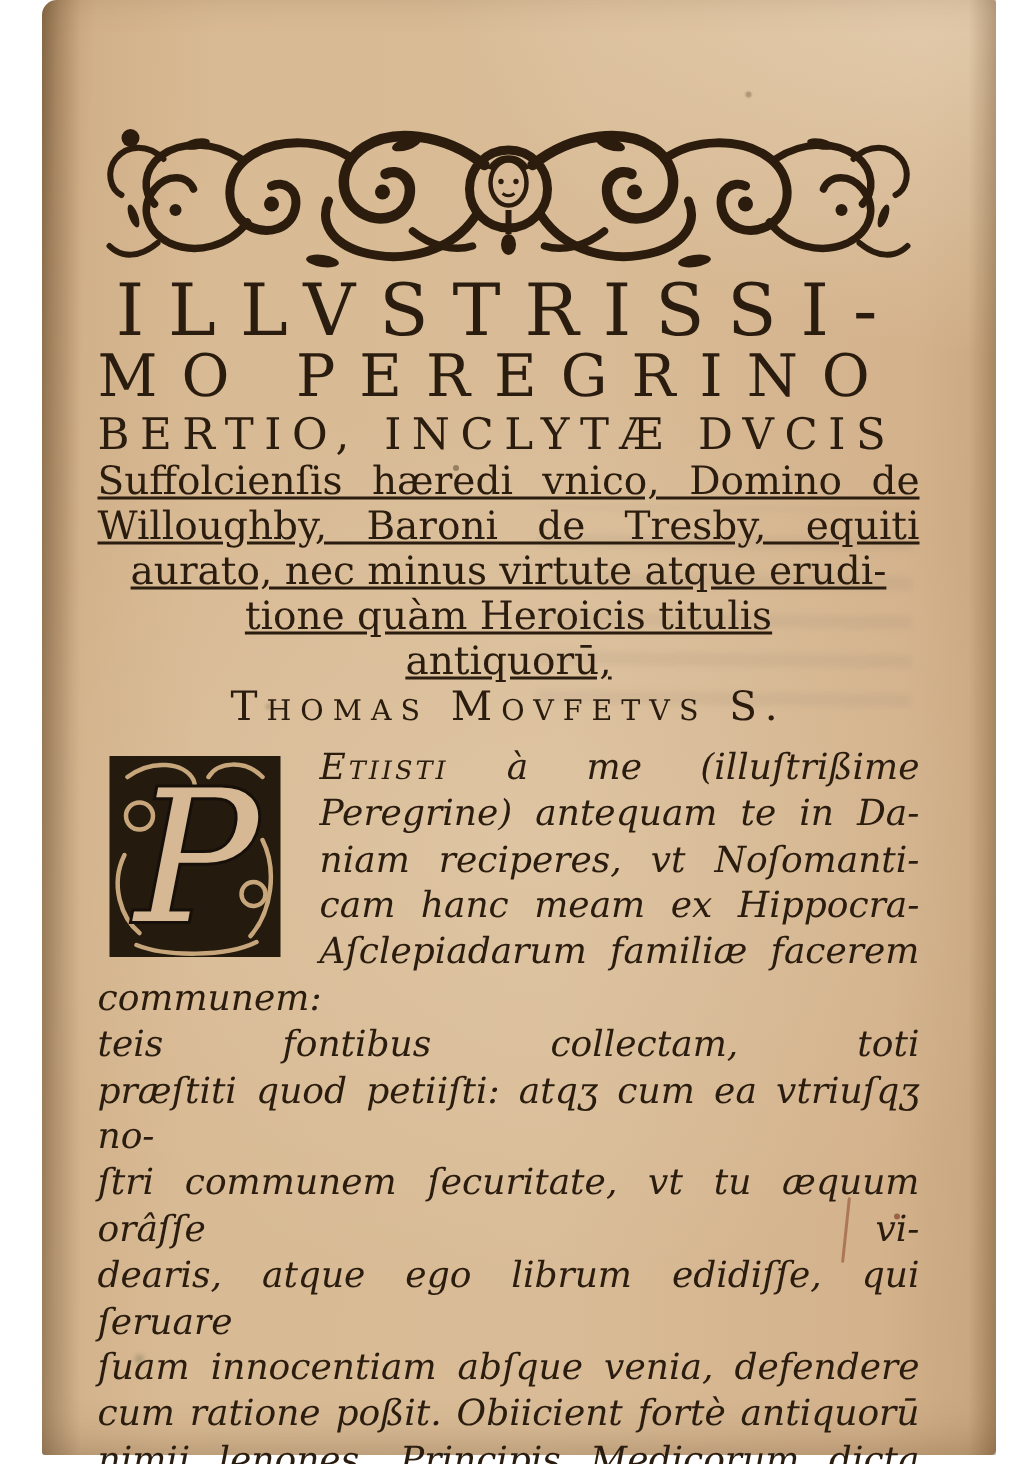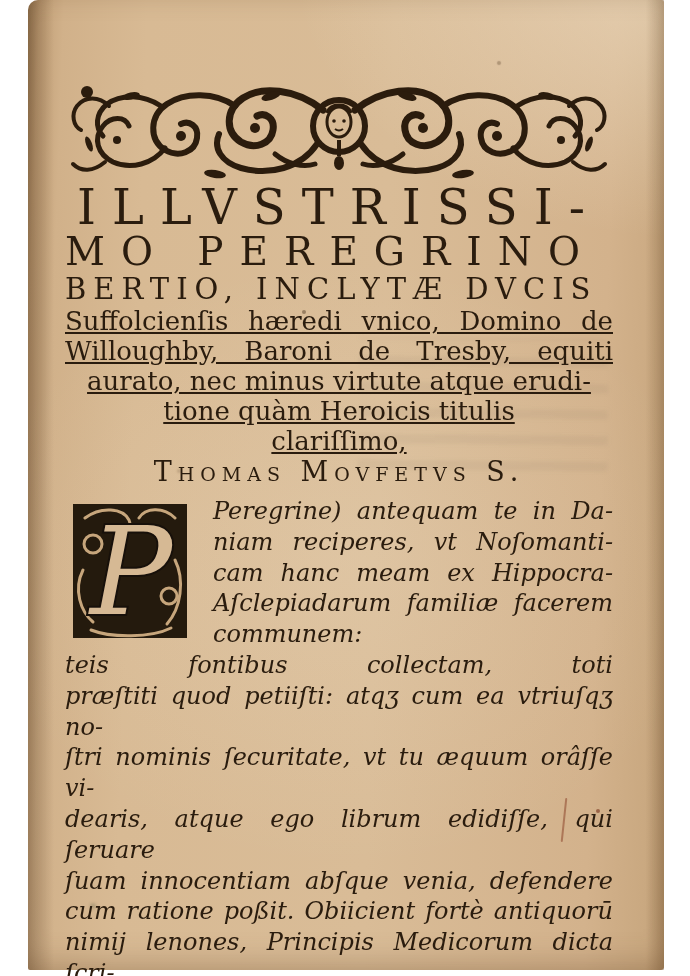--- a/index.html
+++ b/index.html
@@ -100,45 +100,46 @@
       </svg>
 
       <div class="h1">ILLVSTRISSI-</div>
       <div class="h2">MO PEREGRINO</div>
       <div class="h3">BERTIO, INCLYTÆ DVCIS</div>
 
       <div class="roman just">Suffolcienſis hæredi vnico, Domino de</div>
       <div class="roman just">Willoughby, Baroni de Tresby, equiti</div>
       <div class="roman cent r3">aurato, nec minus virtute atque erudi-</div>
       <div class="roman cent">tione quàm Heroicis titulis</div>
-      <div class="roman cent">clariſſimo,</div>
+      <div class="roman cent">antiquorū,</div>
 
       <div class="salutation">Thomas Movfetvs S.</div>
 
       <div class="bodytext">
         <svg class="dropcap" width="118" height="142" viewBox="0 0 118 142">
           <rect x="2" y="4" width="114" height="134" fill="#241a0d"></rect>
           <g stroke="#c7a67c" stroke-width="3" fill="none" stroke-linecap="round">
             <path d="M14 18 C 30 6 52 8 58 20 C 62 30 52 36 44 32"></path>
             <path d="M104 18 C 92 6 74 8 68 18"></path>
             <path d="M12 70 C 2 90 10 112 22 122"></path>
             <path d="M104 60 C 114 80 110 108 96 124"></path>
             <path d="M20 130 C 40 138 80 138 100 128"></path>
             <circle cx="22" cy="44" r="9"></circle>
             <circle cx="98" cy="96" r="8"></circle>
           </g>
           <text x="60" y="114" text-anchor="middle" font-size="122" font-family="DejaVu Serif, serif" fill="#d6b994" stroke="#17100a" stroke-width="4" paint-order="stroke">P</text>
         </svg>
+        <div class="line"><span class="lead">Etiisti</span><span> à me (illuſtrißime</span></div>
         <div class="line">Peregrine) antequam te in Da-</div>
         <div class="line">niam reciperes, vt Noſomanti-</div>
         <div class="line">cam hanc meam ex Hippocra-</div>
         <div class="line">Aſclepiadarum familiæ facerem communem:</div>
         <div class="line">teis fontibus collectam, toti</div>
         <div class="line">præſtiti quod petiiſti: atqʒ cum ea vtriuſqʒ no-</div>
-        <div class="line">ſtri nominis ſecuritate, vt tu æquum orâſſe vi-</div>
+        <div class="line">ſtri communem ſecuritate, vt tu æquum orâſſe vi-</div>
         <div class="line">dearis, atque ego librum edidiſſe, qui ſeruare</div>
         <div class="line">ſuam innocentiam abſque venia, defendere</div>
         <div class="line">cum ratione poßit. Obiicient fortè antiquorū</div>
         <div class="line">nimij lenones, Principis Medicorum dicta ſcri-</div>
 
       </div>
 
     </div>
   </div>
 </div>

